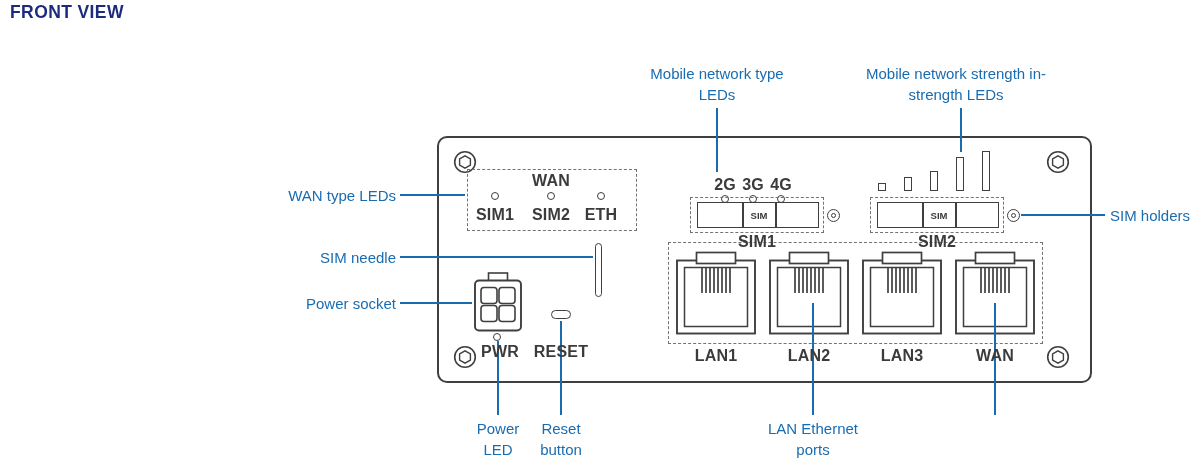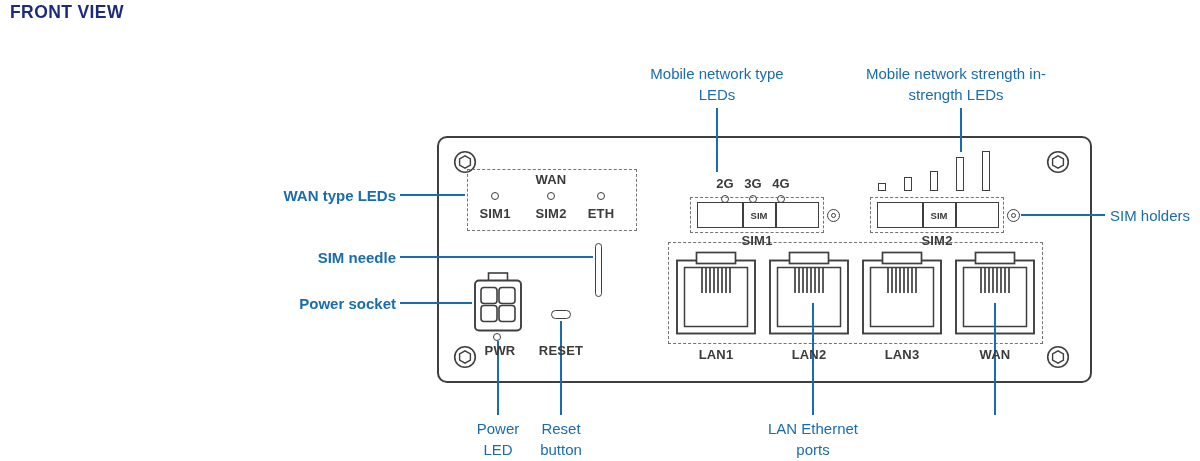--- a/index.html
+++ b/index.html
@@ -2,32 +2,32 @@
 <html style="--title: #1c2b7e; --callout: #1a6cb0; --outline: #3f3f3f; --dash: #737373;"><head>
 <meta charset="utf-8">
 <style>
   * { margin:0; padding:0; box-sizing:border-box; }
   html, body { background:#ffffff; }
   body { font-family:"Liberation Sans", sans-serif; }
   .scene { position:relative; width:1200px; height:461px; background:#fff; overflow:hidden; }
   .page-title { position:absolute; left:10px; top:2px; font-size:17.5px; font-weight:bold;
                 letter-spacing:.4px; color:var(--title,#1c2b7e); }
   .callout { position:absolute; color:var(--callout,#1a6cb0); font-size:15px; line-height:21px; z-index:3; }
-  .callout.right  { text-align:right;font-weight:bold; }
+  .callout.right  { text-align:right; }
   .callout.center { text-align:center; }
   .callout .ln { display:block; }
   .cline { position:absolute; background:var(--callout,#1a6cb0); z-index:2; }
   .cline.h { height:1.6px; }
   .cline.v { width:1.6px; }
   .device { position:absolute; left:437px; top:136px; width:655px; height:247px;
             border:2.2px solid var(--outline,#3f3f3f); border-radius:10px; background:#fff; }
   .dashed { position:absolute; border:1px dashed var(--dash,#737373); }
   .led { position:absolute; width:8px; height:8px; border:1.5px solid var(--outline,#3f3f3f);
          border-radius:50%; background:#fff; }
-  .lbl { position:absolute; font-size:13px; font-weight:bold; color:#3b3b3b; text-align:center;
+  .lbl { position:absolute; font-size:16px; font-weight:bold; color:#3b3b3b; text-align:center;
          z-index:4; letter-spacing:.2px; }
   .bar { position:absolute; width:8px; border:1.5px solid var(--outline,#3f3f3f); background:#fff; }
   .sim-holder { position:absolute; width:122px; height:26px; border:1.7px solid var(--outline,#3f3f3f); background:#fff; }
   .sim-holder .div1, .sim-holder .div2 { position:absolute; top:0; bottom:0; width:1.5px; background:var(--outline,#3f3f3f); }
   .sim-holder .div1 { left:44px; } .sim-holder .div2 { left:77px; }
   .sim-holder .sim-txt { position:absolute; left:45px; width:32px; top:0; height:100%;
         display:flex; align-items:center; justify-content:center; font-size:9.5px; font-weight:bold; color:#3b3b3b; }
   .screwhole { position:absolute; width:13px; height:13px; border:1.5px solid var(--outline,#3f3f3f);
                border-radius:50%; background:#fff; }
   .screwhole i { position:absolute; left:50%; top:50%; width:5px; height:5px; margin:-2.5px 0 0 -2.5px;

